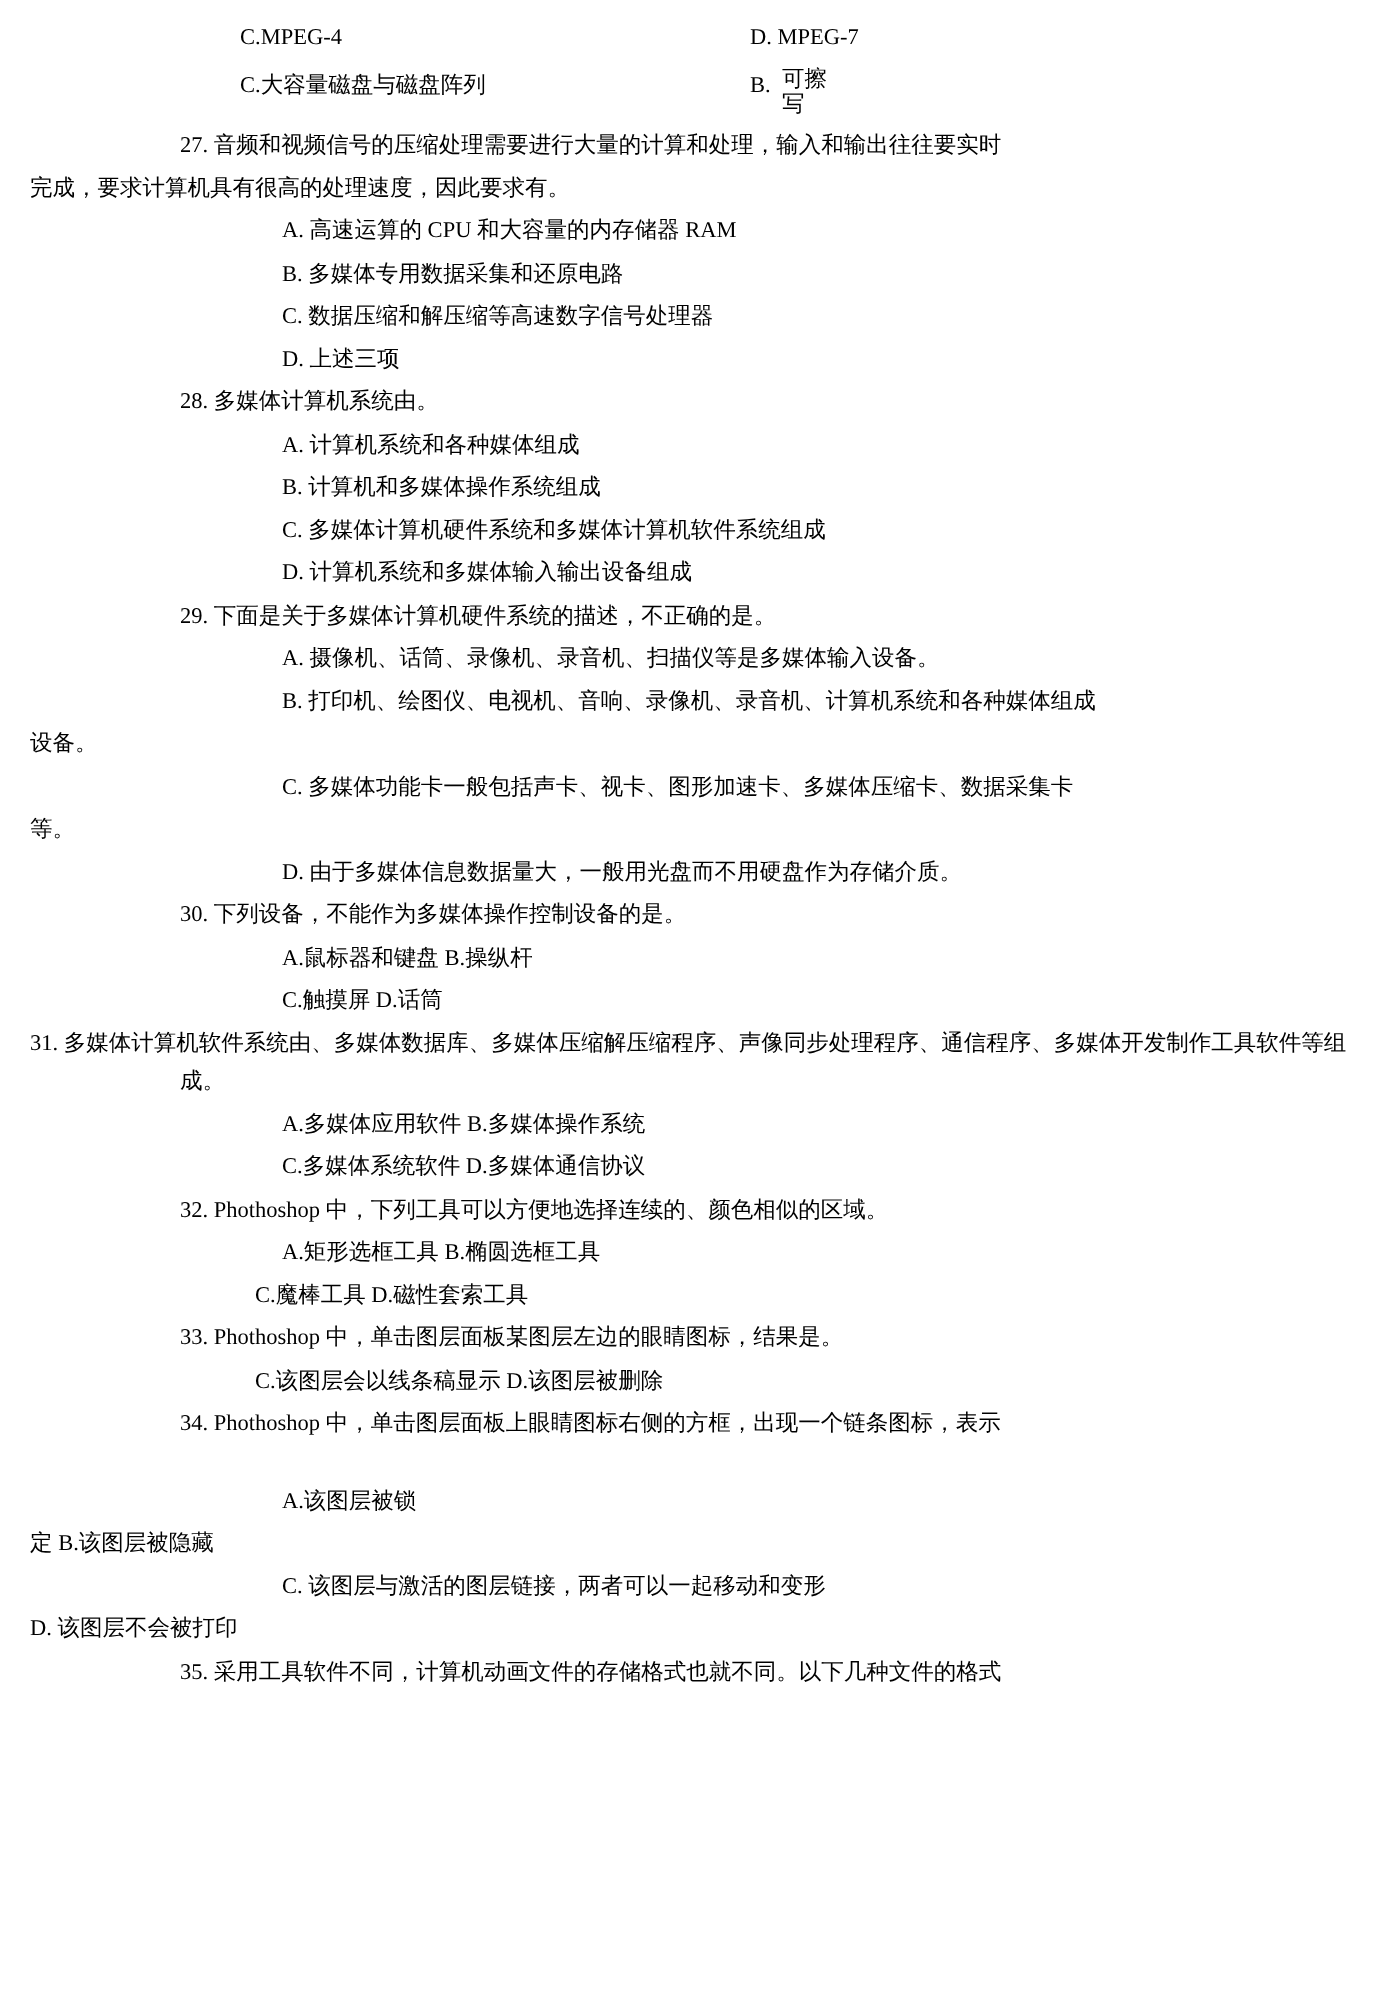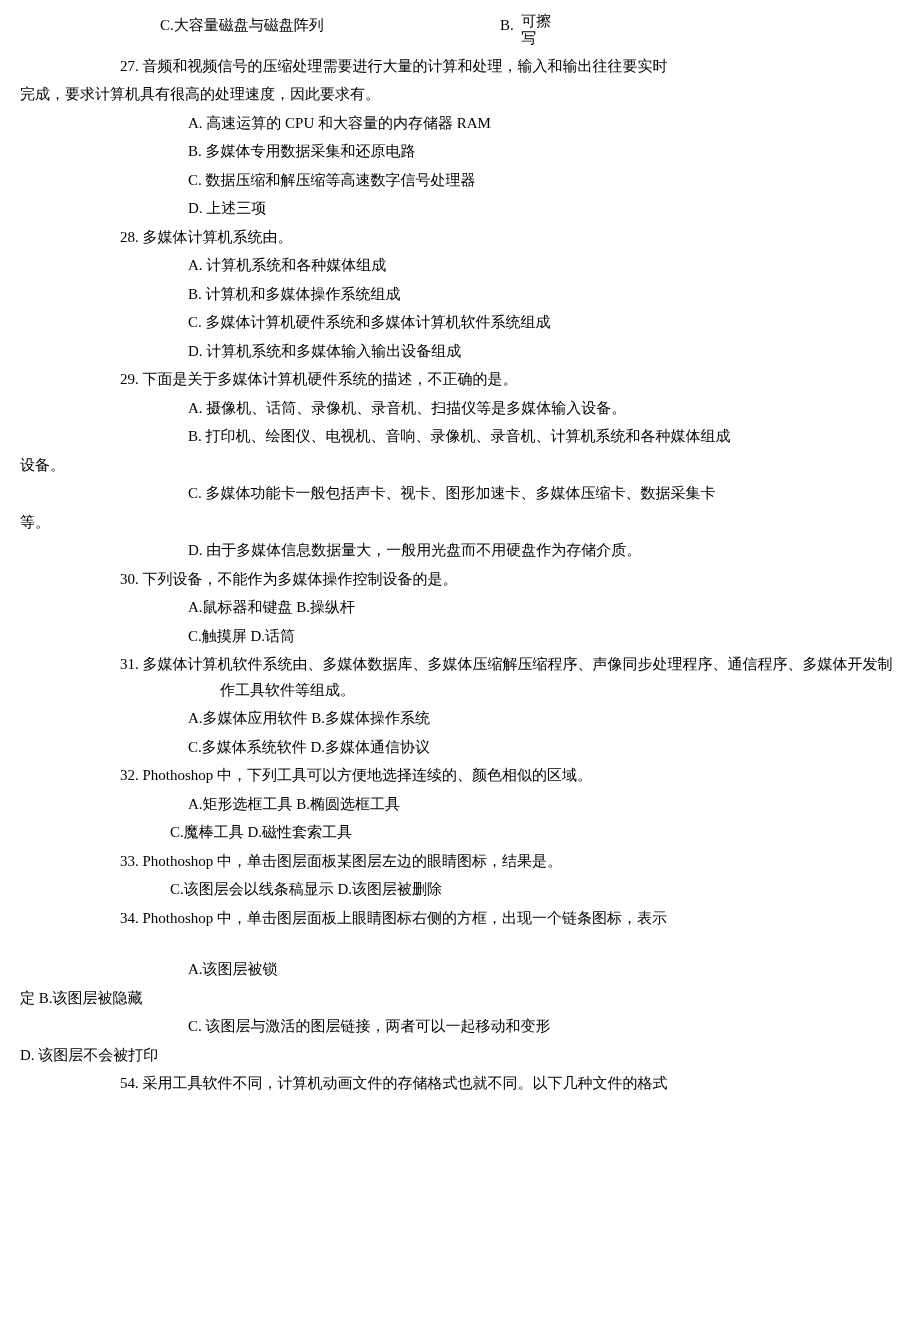--- a/index.html
+++ b/index.html
@@ -18,20 +18,24 @@
     .col-a { flex: 0 0 340px; }
     .col-b { flex: 1; }
     .opt { padding-left: 68px; }
     .opt-sub { padding-left: 50px; }
     p { margin: 3px 0; }
   </style>
 </head>
 <body>
 
 <div class="indent-1">
+  <p class="row">
+    <span class="col-a" style="padding-left:40px">C.MPEG-4</span>
+    <span class="col-b">D. MPEG-7</span>
+  </p>
   <div class="row">
     <div class="col-a" style="padding-left:40px">
       <p>C.大容量磁盘与磁盘阵列</p>
     </div>
     <div class="col-b">
       <p><span style="display:inline-block;vertical-align:top">B.&nbsp;&nbsp;</span><span style="display:inline-block;width:32px;line-height:1.15;vertical-align:top">可擦写</span></p>
     </div>
   </div>
 </div>
 
@@ -62,21 +66,21 @@
 </div>
 <p class="indent-0">等。</p>
 <div class="indent-1">
   <p class="opt">D.  由于多媒体信息数据量大，一般用光盘而不用硬盘作为存储介质。</p>
 
   <p>30.  下列设备，不能作为多媒体操作控制设备的是。</p>
   <p class="opt">A.鼠标器和键盘 B.操纵杆</p>
   <p class="opt">C.触摸屏 D.话筒</p>
 </div>
 
-<p class="indent-0" style="padding-left:100px;text-indent:-100px;margin-left:100px"><span style="padding-left:0px">31.  多媒体计算机软件系统由、多媒体数据库、多媒体压缩解压缩程序、声像同步处理程序、通信程序、多媒体开发制作工具软件等组成。</span></p>
+<p class="indent-0" style="padding-left:100px;text-indent:-100px;"><span style="padding-left:0px">31.  多媒体计算机软件系统由、多媒体数据库、多媒体压缩解压缩程序、声像同步处理程序、通信程序、多媒体开发制作工具软件等组成。</span></p>
 
 <div class="indent-1">
   <p class="opt">A.多媒体应用软件 B.多媒体操作系统</p>
   <p class="opt">C.多媒体系统软件 D.多媒体通信协议</p>
 
   <p>32.  Phothoshop 中，下列工具可以方便地选择连续的、颜色相似的区域。</p>
   <p class="opt">A.矩形选框工具 B.椭圆选框工具</p>
   <p class="opt-sub">C.魔棒工具 D.磁性套索工具</p>
 
   <p>33.  Phothoshop 中，单击图层面板某图层左边的眼睛图标，结果是。</p>
@@ -90,14 +94,14 @@
 <div class="indent-1">
   <p class="opt">A.该图层被锁</p>
 </div>
 <p class="indent-0">定 B.该图层被隐藏</p>
 <div class="indent-1">
   <p class="opt">C.  该图层与激活的图层链接，两者可以一起移动和变形</p>
 </div>
 <p class="indent-0">D.  该图层不会被打印</p>
 
 <div class="indent-1">
-  <p>54.  采用工具软件不同，计算机动画文件的存储格式也就不同。以下几种文件的格式</p>
+  <p>35.  采用工具软件不同，计算机动画文件的存储格式也就不同。以下几种文件的格式</p>
 </div>
 
 </body></html>

